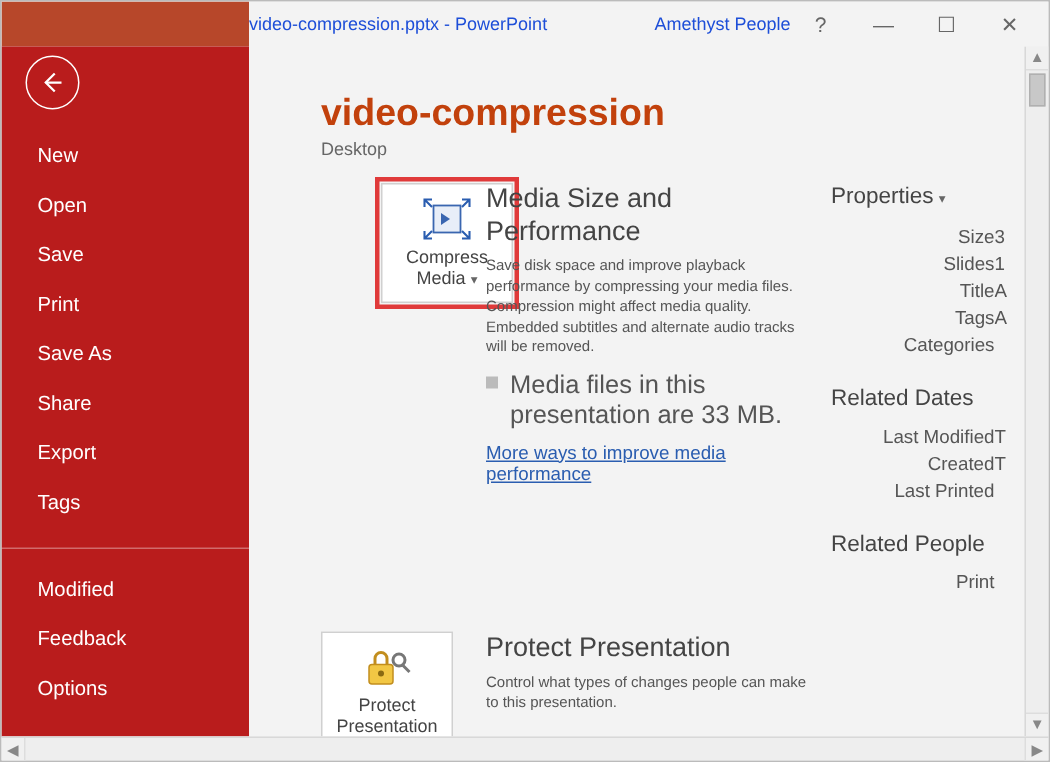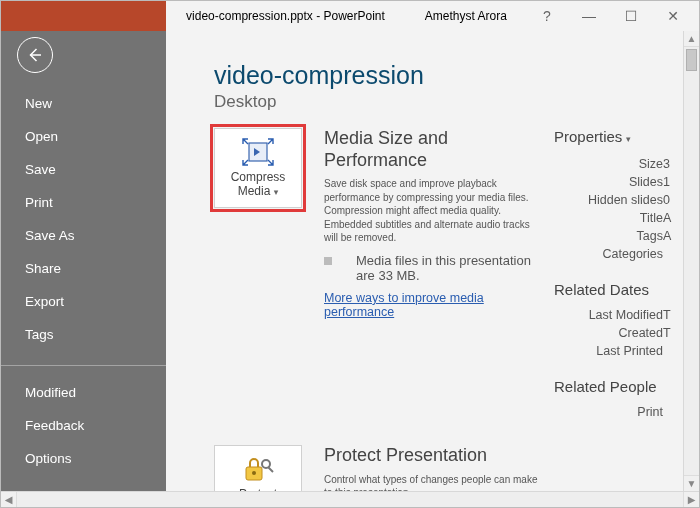--- a/index.html
+++ b/index.html
@@ -19,24 +19,24 @@
     background: #f3f3f3;
     display: flex;
     align-items: center;
     padding: 0 6px 0 0;
     position: relative;
   }
   .titlebar .left-spacer { width: 165px; height: 100%; background: #b7472a; }
   .titlebar .title-center {
     flex: 1;
     display: flex;
-    justify-content: center;
+    justify-content: space-between;
     align-items: center;
     gap: 40px;
-    color: #000000;
+    color: #1d4ed8;
     font-size: 12px;
   }
   .titlebar .title-file { white-space: nowrap; }
   .titlebar .title-user { white-space: nowrap; }
   .titlebar .win-controls {
     display: flex;
     align-items: center;
     gap: 2px;
   }
   .titlebar .win-btn {
@@ -47,21 +47,21 @@
     justify-content: center;
     color: #666;
     font-size: 14px;
   }
   .main {
     display: flex;
     height: calc(100% - 30px - 16px);
   }
   .sidebar {
     width: 165px;
-    background: #737373;
+    background: #b91c1c;
     color: #fff;
     padding-top: 4px;
     position: relative;
   }
   .back-circle {
     width: 36px; height: 36px;
     border: 1.5px solid #fff;
     border-radius: 50%;
     display: flex; align-items: center; justify-content: center;
     margin: 2px 0 14px 16px;
@@ -97,51 +97,51 @@
     top:18px; height:22px;
     background:#c8c8c8; border:1px solid #b0b0b0;
   }
   .content {
     position: absolute;
     left: 0; right: 16px; top: 0; bottom: 0;
     padding: 30px 0 0 48px;
     overflow: hidden;
   }
   .page-title {
-    color: #0c4a6e;
+    color: #c2410c;
     font-size: 25px;
-    font-weight: 400;
+    font-weight: 700;
     margin-bottom: 2px;
   }
   .page-subtitle {
-    color: #666; font-size: 17px; margin-bottom: 16px;
+    color: #666; font-size: 12px; margin-bottom: 16px;
   }
   .cols { display:flex; gap: 14px; }
   .col-left { width: 96px; }
   .col-mid { width: 216px; }
   .col-right { flex: 1; padding-right: 6px; }
   .tile {
     width: 88px; height: 80px;
     background: #fff;
     border: 1px solid #d0d0d0;
     display:flex; flex-direction:column; align-items:center; justify-content:center;
     text-align:center;
     font-size: 12px;
     color:#444;
     gap:4px;
   }
-  .tile.highlight { outline: 3px solid #e03a3a; outline-offset: 1px; }
+  .tile.highlight { outline: 3px solid #e03a3a; outline-offset: 1px; margin-left: 40px; }
   .tile .tile-icon { width:34px; height:30px; display:flex; align-items:center; justify-content:center; }
   .tile .tile-label { line-height: 1.15; }
   .caret-down { font-size: 9px; color:#666; margin-left:1px; }
   .section-title {
     font-size: 18px; color:#444; font-weight:400; line-height:1.2; margin-bottom:6px;
   }
   .section-body { font-size: 10px; color:#555; line-height:1.35; }
-  .bullet-row { display:flex; gap:24px; margin-top:8px; font-size:13px; color:#555;}
+  .bullet-row { display:flex; gap:8px; margin-top:8px; font-size:17px; color:#555;}
   .bullet-sq { width:8px; height:8px; background:#bbb; margin-top:4px; flex-shrink:0;}
   .link { color:#2a5db0; text-decoration: underline; font-size:12.5px; display:inline-block; margin-top:8px;}
   .prop-head { font-size:15px; color:#444; margin-bottom:10px; }
   .prop-row { display:flex; justify-content:flex-end; font-size:12.5px; color:#555; padding: 2px 0;}
   .prop-label {}
   .prop-val { color:#555; width:14px; text-align:left; overflow:hidden;}
   .subhead { font-size:15px; color:#444; margin-top:18px; margin-bottom:8px;}
   .block2 { display:flex; gap:14px; margin-top:24px;}
   .hscrollbar {
     position:absolute; left:0; right:0; bottom:0; height:16px;
@@ -155,21 +155,21 @@
   .hscrollbar .harrow.right { margin-left:auto; border-left:1px solid #ddd; border-right:none;}
   .hscrollbar .htrack { flex:1; position:relative; height:100%;}
 </style>
 </head>
 <body>
 
 <div class="titlebar">
   <div class="left-spacer"></div>
   <div class="title-center">
     <span class="title-file">video-compression.pptx  -  PowerPoint</span>
-    <span class="title-user">Amethyst Arora</span>
+    <span class="title-user">Amethyst People</span>
   </div>
   <div class="win-controls">
     <div class="win-btn">?</div>
     <div class="win-btn">—</div>
     <div class="win-btn">☐</div>
     <div class="win-btn">✕</div>
   </div>
 </div>
 
 <div class="main">
@@ -230,24 +230,20 @@
           <div class="prop-head"><span>Properties</span><span class="caret-down"> ▾</span></div>
           <div class="prop-row">
               <span class="prop-label">Size</span>
               <span class="prop-val">3</span>
             </div>
           <div class="prop-row">
               <span class="prop-label">Slides</span>
               <span class="prop-val">1</span>
             </div>
           <div class="prop-row">
-              <span class="prop-label">Hidden slides</span>
-              <span class="prop-val">0</span>
-            </div>
-          <div class="prop-row">
               <span class="prop-label">Title</span>
               <span class="prop-val">A</span>
             </div>
           <div class="prop-row">
               <span class="prop-label">Tags</span>
               <span class="prop-val">A</span>
             </div>
           <div class="prop-row">
               <span class="prop-label">Categories</span>
               <span class="prop-val"></span>

